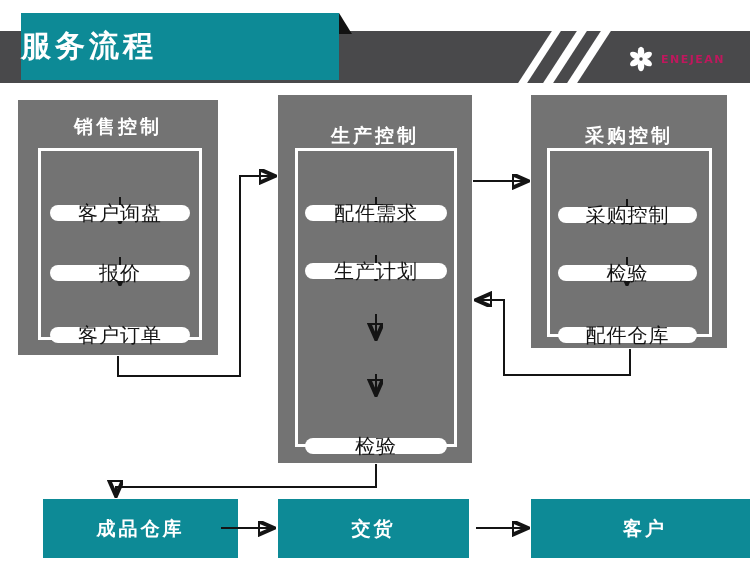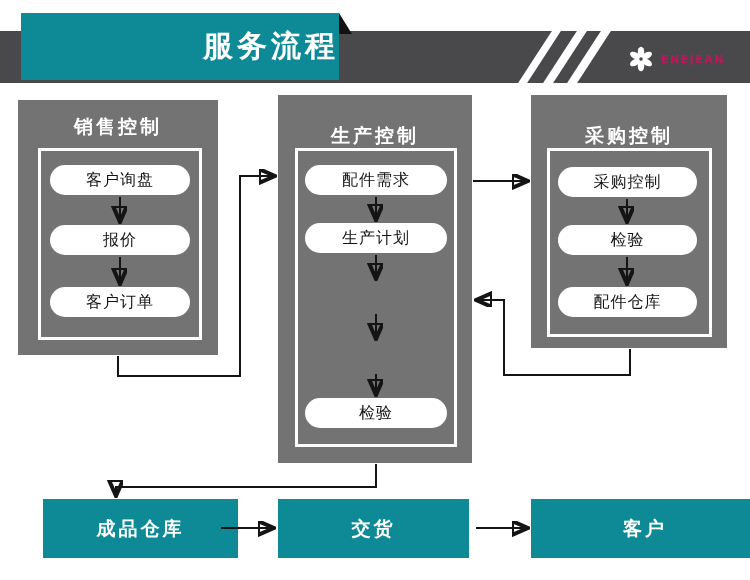--- a/index.html
+++ b/index.html
@@ -18,21 +18,21 @@
     position: absolute;
     left: 0; top: 31px;
     width: 750px; height: 52px;
     background: #49494b;
   }
   .title-box {
     position: absolute;
     left: 21px; top: 13px;
     width: 318px; height: 67px;
     background: #0d8a96;
-    display: flex; align-items: center; justify-content: flex-end;
+    display: flex; align-items: center; justify-content: flex-start;
     z-index: 3;
   }
   .title-box span {
     color: #ffffff;
     font-size: 30px;
     font-weight: bold;
     letter-spacing: 4px;
   }
   .title-fold {
     position: absolute;
@@ -90,28 +90,29 @@
   .frame {
     position: absolute;
     border: 3px solid #ffffff;
   }
   .panel-sales .frame      { left: 20px; top: 48px; width: 164px; height: 192px; }
   .panel-production .frame { left: 17px; top: 53px; width: 162px; height: 299px; }
   .panel-purchase .frame   { left: 16px; top: 53px; width: 165px; height: 189px; }
 
   .pill {
     position: absolute;
-    height: 30px;
+    height: 16px;
     background: #ffffff;
     border-radius: 16px;
     display: flex; align-items: center; justify-content: center;
     color: #141414;
-    font-size: 16px;
+    font-size: 20px;
     letter-spacing: 1px;
     z-index: 2;
+    margin-top: 40px;
   }
   .panel-sales .pill      { left: 32px; width: 140px; }
   .panel-production .pill { left: 27px; width: 142px; }
   .panel-purchase .pill   { left: 27px; width: 139px; }
 
   .panel-sales .p0 { top: 65px; }
   .panel-sales .p1 { top: 125px; }
   .panel-sales .p2 { top: 187px; }
 
   .panel-production .p0 { top: 70px; }

